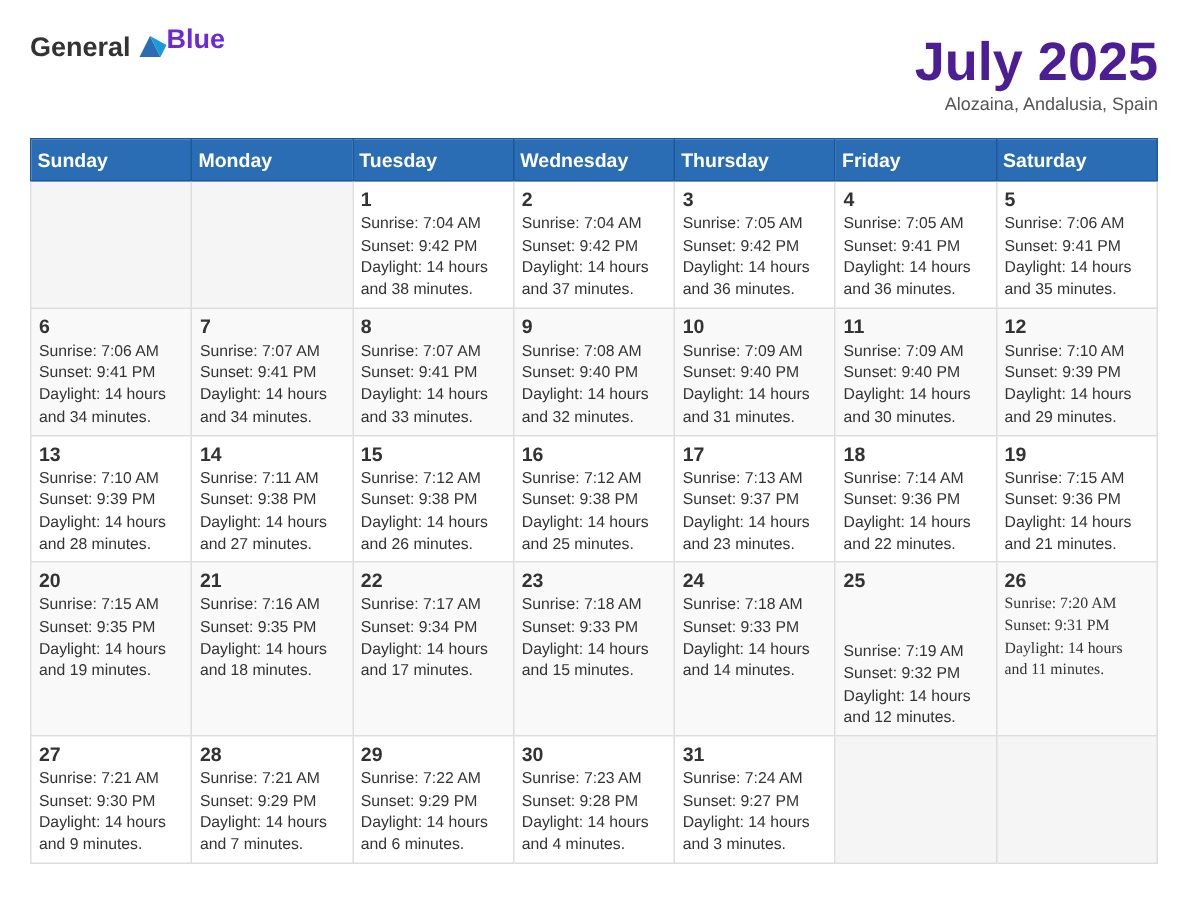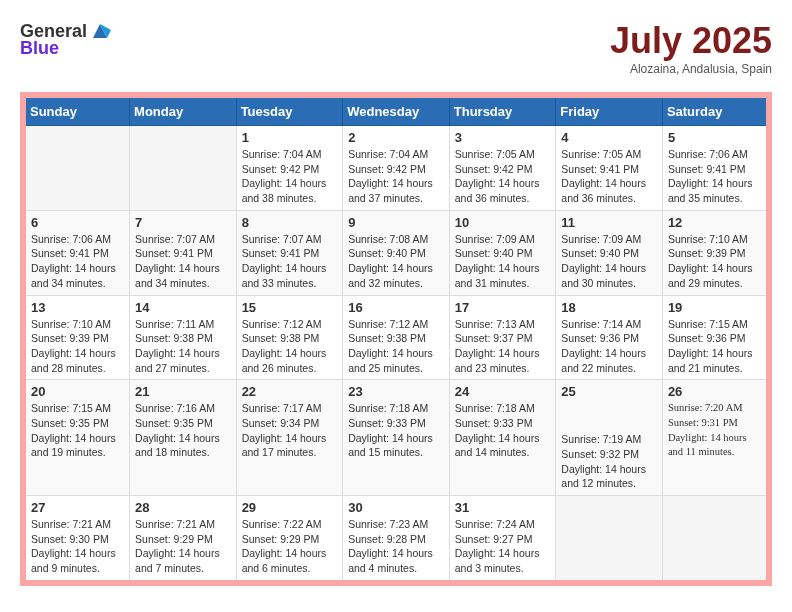--- a/index.html
+++ b/index.html
@@ -19,30 +19,30 @@
     .logo {
       display: flex;
       align-items: center;
     }
     .title-block {
       text-align: right;
     }
     .month-title {
       font-size: 36px;
       font-weight: bold;
-      color: #7f1d1d;
+      color: #4c1d95;
     }
     .location-title {
       font-size: 12px;
       color: #555;
     }
     .calendar {
       width: 100%;
       border-collapse: collapse;
-      border: 6px solid #fca5a5;
+      border: 1px solid #fca5a5;
     }
     .calendar th {
       background: #2a6db5;
       color: #fff;
       font-size: 13px;
       padding: 6px 4px;
       text-align: left;
       border: 1px solid #1a5a9a;
     }
     .calendar td {
@@ -70,21 +70,21 @@
     }
     .empty-cell {
       background: #f5f5f5 !important;
     }
   </style>
 </head>
 <body>
 
 <div class="header">
   <div class="logo">
-    <div style="display:flex; flex-direction:column; align-items:flex-start;">
+    <div style="display:flex; flex-direction:row; align-items:flex-start;">
       <div style="display:flex; align-items:center;">
         <span style="font-size:18px; font-weight:bold; color:#333;">General</span>
         <svg width="22" height="22" viewBox="0 0 22 22" style="margin-left:2px;">
           <polygon points="4,18 11,4 18,18" fill="#2a6db5"></polygon>
           <polygon points="11,4 18,18 22,10" fill="#1a9ad7"></polygon>
         </svg>
       </div>
       <span style="font-size:18px; font-weight:bold; color:#6d28d9; margin-top:-4px;">Blue</span>
     </div>
   </div>

